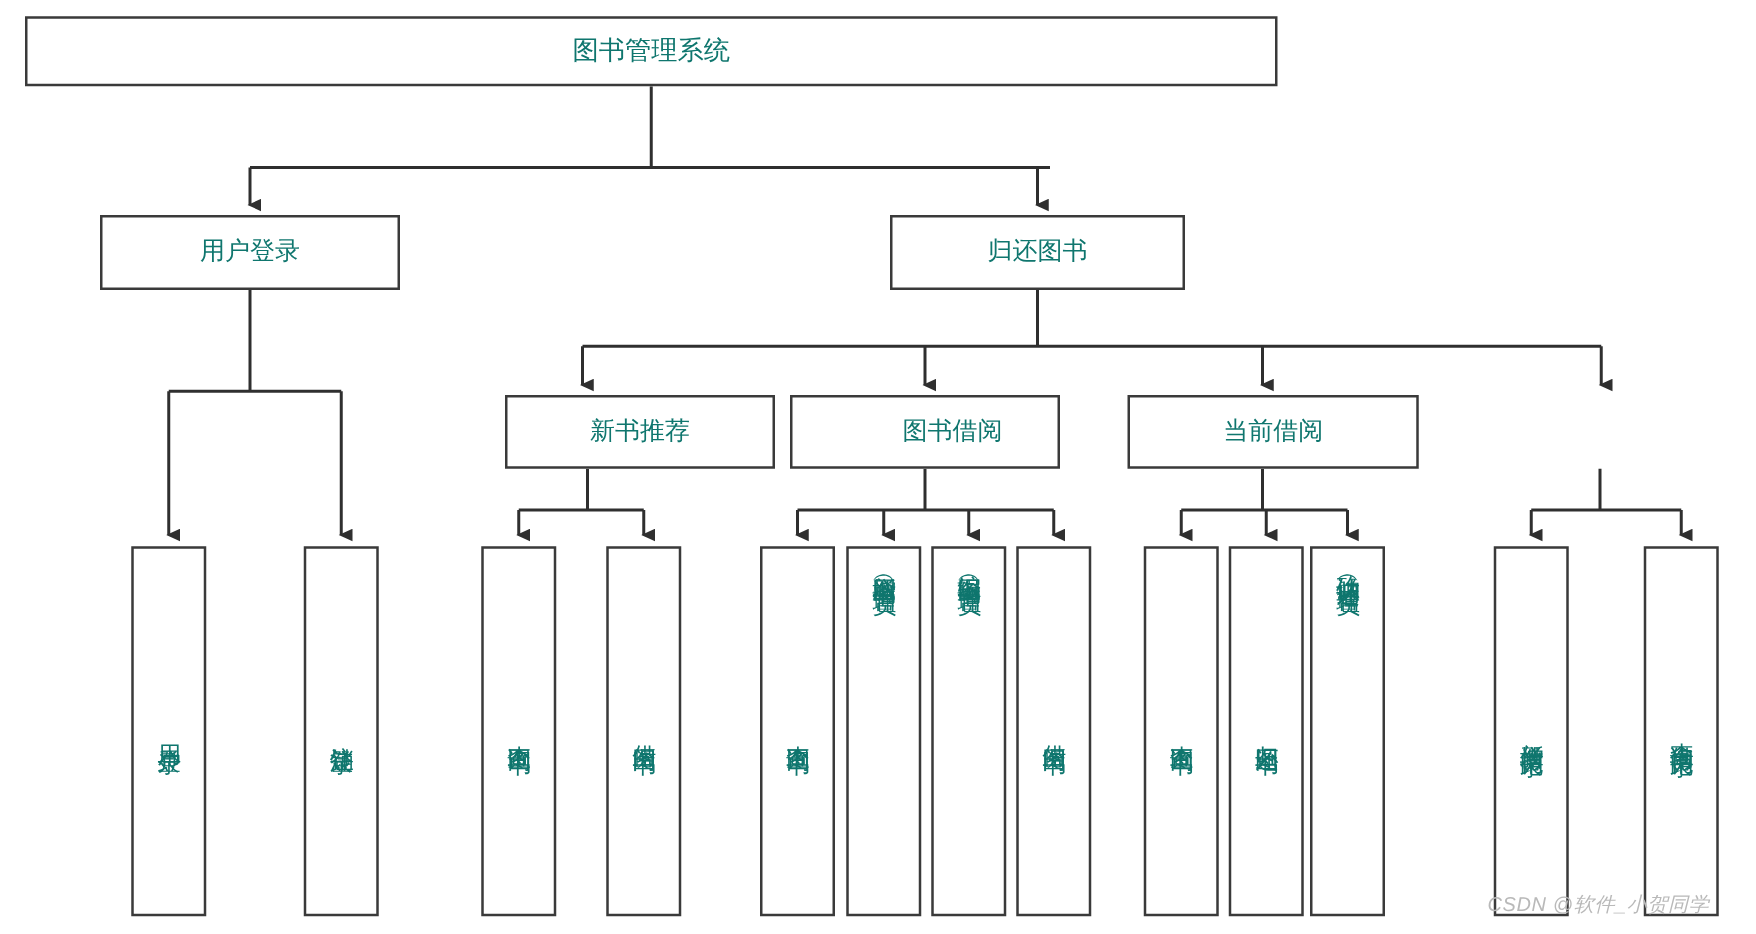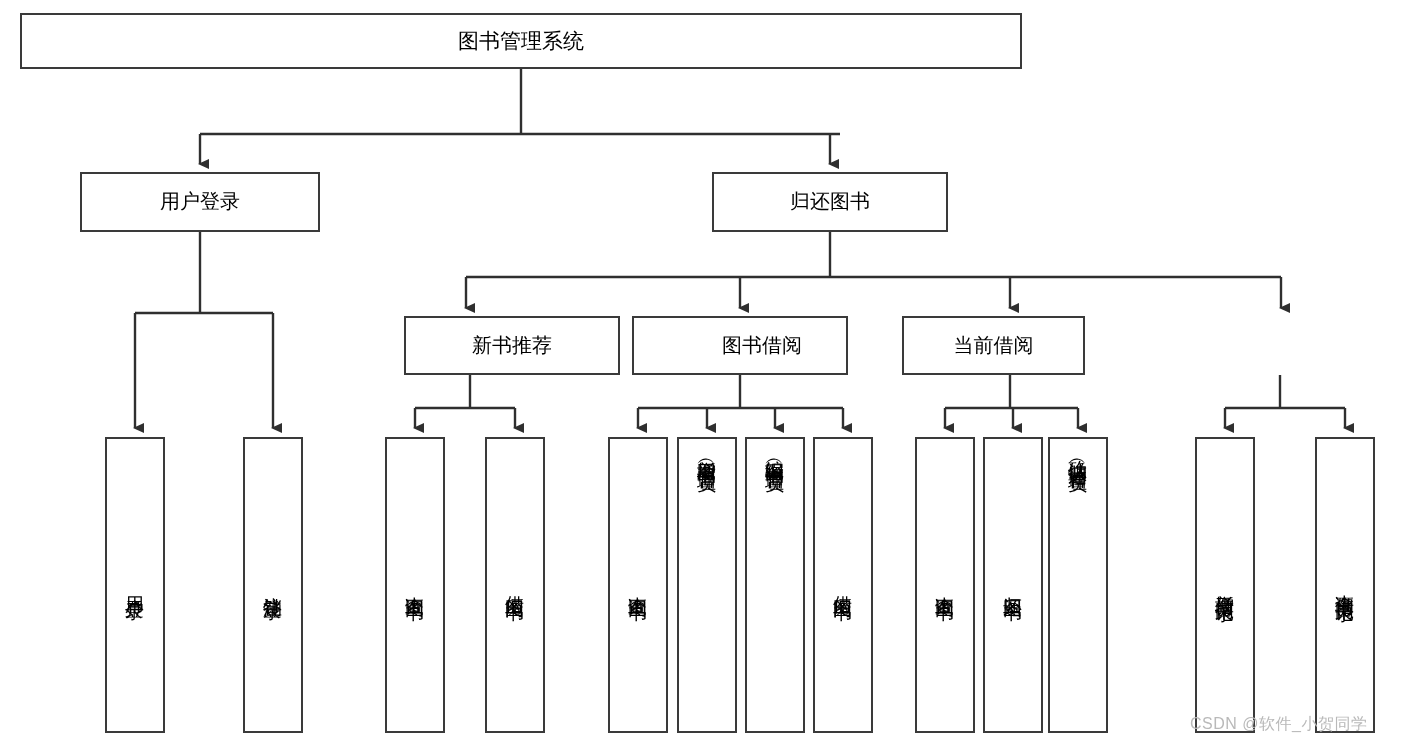--- a/index.html
+++ b/index.html
@@ -28,21 +28,21 @@
   .node {
     position: absolute;
     box-sizing: border-box;
     background: #ffffff;
     border: 2px solid #3a3a3a;
     display: flex;
     align-items: center;
     justify-content: center;
   }
   .node-label {
-    color: #000000;
+    color: #0f766e;
     text-align: center;
     line-height: 1.18;
     white-space: nowrap;
   }
   .lvl0 .node-label { font-size: 21px; }
   .lvl1 .node-label { font-size: 20px; }
   .lvl2 .node-label { font-size: 20px; }
   .leaf {
     align-items: flex-start;
     justify-content: center;
@@ -59,20 +59,21 @@
   }
   .leaf.tall .node-label { max-height: 285px; }
   .watermark {
     position: absolute;
     left: 1190px;
     top: 714px;
     font-size: 16px;
     color: #b9b9b9;
     letter-spacing: 0.5px;
     white-space: nowrap;
+    font-style: italic;
   }
 </style>
 </head>
 <body>
 
 <div id="canvas">
 
   <svg id="wires" viewBox="0 0 1405 747">
     <defs>
       <marker id="arrow" markerWidth="12" markerHeight="12" refX="5" refY="9" orient="auto" markerUnits="userSpaceOnUse">
@@ -133,21 +134,21 @@
   <div class="node lvl1" style="left:712px; top:172px; width:236px; height:60px;">
     <span class="node-label">归还图书</span>
   </div>
 
   <div class="node lvl2" style="left:362px; top:316px; width:216px; height:59px;margin-left:42px;">
     <span class="node-label">新书推荐</span>
   </div>
   <div class="node lvl2" style="left:632px; top:316px; width:216px; height:59px;padding-left:44px;">
     <span class="node-label">图书借阅</span>
   </div>
-  <div class="node lvl2" style="left:902px; top:316px; width:183px; height:59px;">
+  <div class="node lvl2" style="left:902px; top:316px; width:233px; height:59px;">
     <span class="node-label">当前借阅</span>
   </div>
 
   <div class="node leaf" style="left:105px; top:437px; width:60px; height:296px; align-items:center; padding-top:0;">
     <span class="node-label">用户登录</span>
   </div>
   <div class="node leaf" style="left:243px; top:437px; width:60px; height:296px; align-items:center; padding-top:0;">
     <span class="node-label">注销登录</span>
   </div>
 

